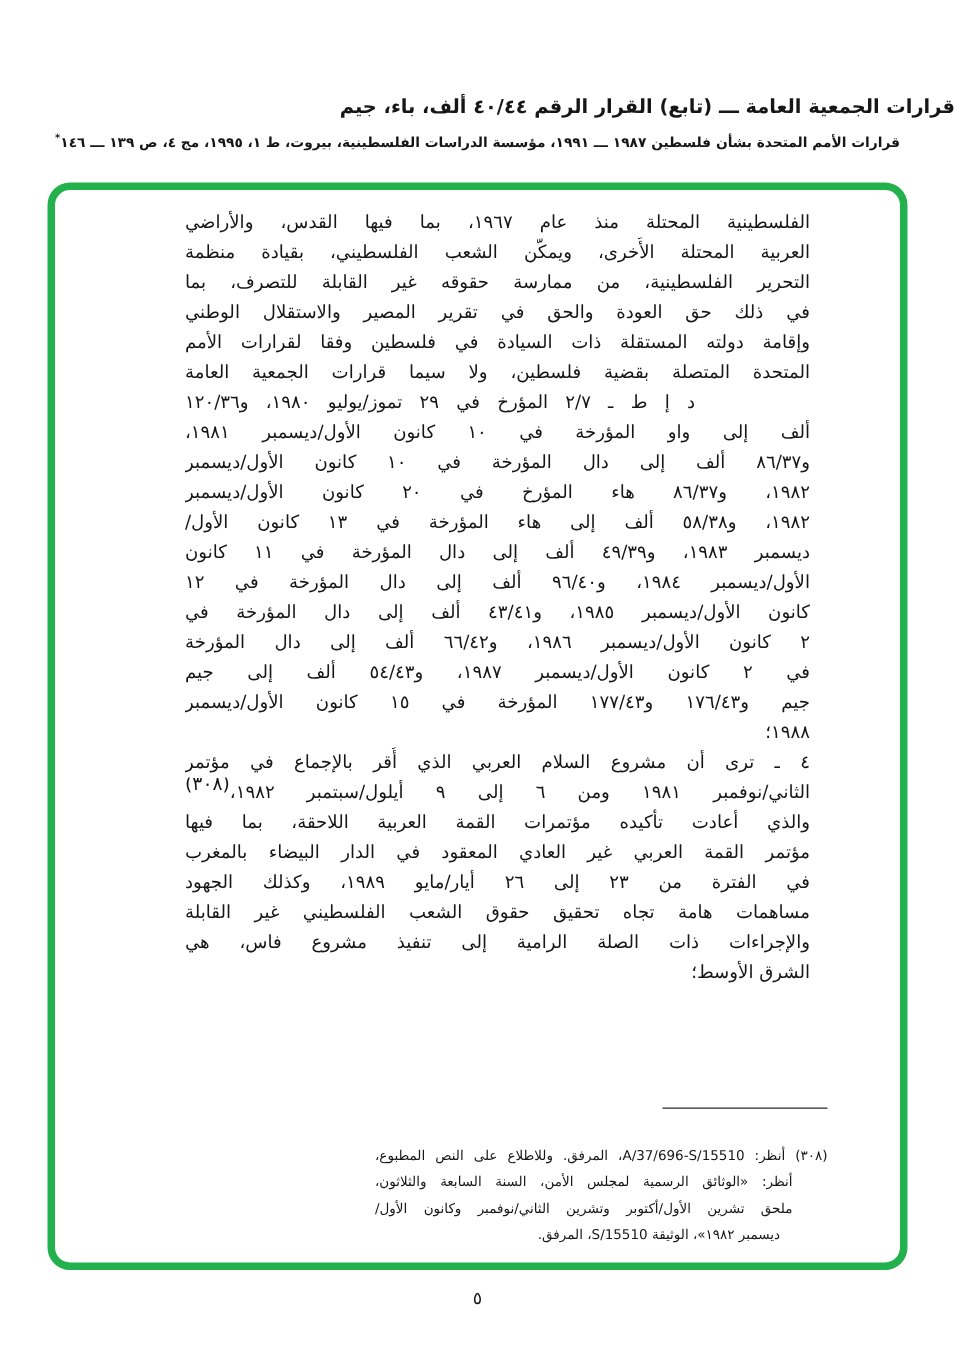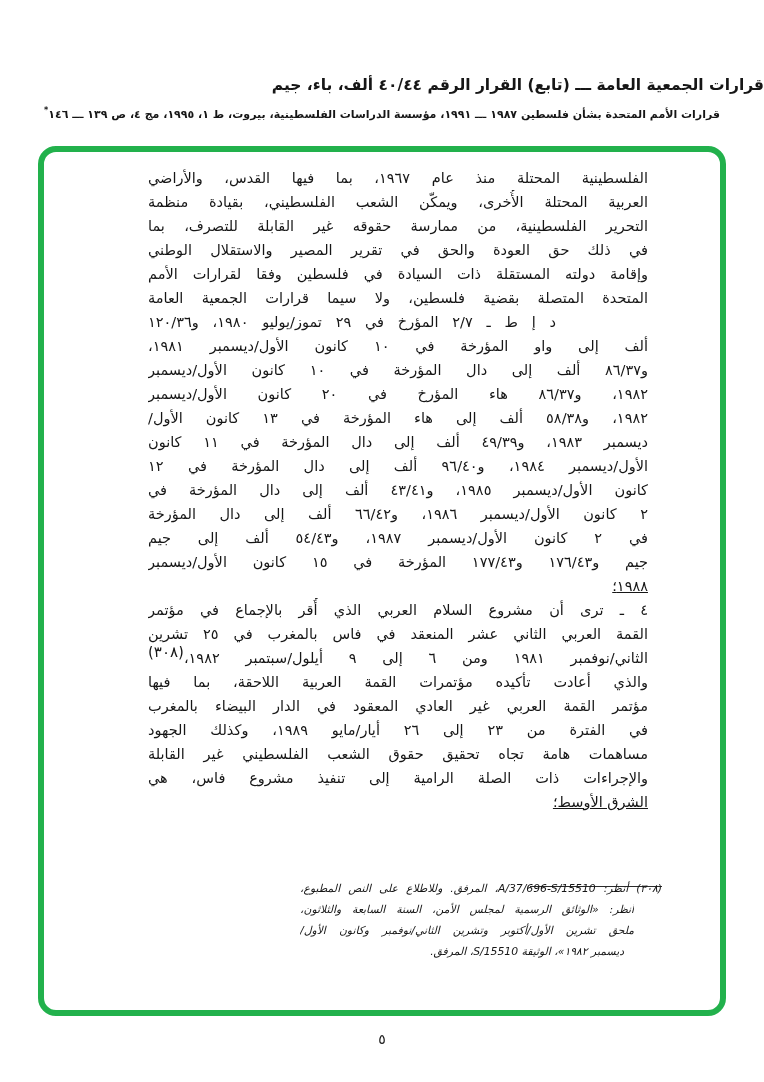--- a/index.html
+++ b/index.html
@@ -46,33 +46,32 @@
     direction:rtl;
     font-size:14.5px;
   }
   .ln{
     height:24px;line-height:24px;
     text-align:justify;text-align-last:justify;
     overflow:hidden;
     white-space:normal;
   }
   .ln.indent-right{padding-right:92px;}
-  .ln.flush-right{text-align:right;text-align-last:right;text-decoration:underline;}
+  .ln.flush-right{text-align:right;text-align-last:right;}
   .ln sup{font-size:15px;line-height:0;}
 
   
   .fn-rule{
     position:absolute;top:886px;right:102px;width:132px;height:1px;
     background:#2a2a2a;
   }
   .footnote{
-    position:absolute;top:878px;right:102px;width:362px;
+    position:absolute;top:914px;right:102px;width:362px;
     direction:rtl;
     font-size:10.8px;
-    font-style:italic;
   }
   .fn-ln{
     height:21px;line-height:21px;
     text-align:justify;text-align-last:justify;
     overflow:hidden;
   }
   .fn-ln.fn-ind{margin-right:28px;}
   .fn-ln.fn-last{margin-right:38px;text-align:right;text-align-last:right;}
 
   
@@ -106,21 +105,20 @@
     <div class="ln">١٩٨٢، و٨٦/٣٧ هاء المؤرخ في ٢٠ كانون الأول/ديسمبر</div>
     <div class="ln">١٩٨٢، و٥٨/٣٨ ألف إلى هاء المؤرخة في ١٣ كانون الأول/</div>
     <div class="ln">ديسمبر ١٩٨٣، و٤٩/٣٩ ألف إلى دال المؤرخة في ١١ كانون</div>
     <div class="ln">الأول/ديسمبر ١٩٨٤، و٩٦/٤٠ ألف إلى دال المؤرخة في ١٢</div>
     <div class="ln">كانون الأول/ديسمبر ١٩٨٥، و٤٣/٤١ ألف إلى دال المؤرخة في</div>
     <div class="ln">٢ كانون الأول/ديسمبر ١٩٨٦، و٦٦/٤٢ ألف إلى دال المؤرخة</div>
     <div class="ln">في ٢ كانون الأول/ديسمبر ١٩٨٧، و٥٤/٤٣ ألف إلى جيم</div>
     <div class="ln">جيم و١٧٦/٤٣ و١٧٧/٤٣ المؤرخة في ١٥ كانون الأول/ديسمبر</div>
     <div class="ln flush-right">١٩٨٨؛</div>
     <div class="ln">٤ ـ ترى أن مشروع السلام العربي الذي أُقر بالإجماع في مؤتمر</div>
-    <div class="ln">القمة العربي الثاني عشر المنعقد في فاس بالمغرب في ٢٥ تشرين</div>
     <div class="ln"><span>الثاني/نوفمبر ١٩٨١ ومن ٦ إلى ٩ أيلول/سبتمبر ١٩٨٢،</span><sup>(٣٠٨)</sup></div>
     <div class="ln">والذي أعادت تأكيده مؤتمرات القمة العربية اللاحقة، بما فيها</div>
     <div class="ln">مؤتمر القمة العربي غير العادي المعقود في الدار البيضاء بالمغرب</div>
     <div class="ln">في الفترة من ٢٣ إلى ٢٦ أيار/مايو ١٩٨٩، وكذلك الجهود</div>
     <div class="ln">مساهمات هامة تجاه تحقيق حقوق الشعب الفلسطيني غير القابلة</div>
     <div class="ln">والإجراءات ذات الصلة الرامية إلى تنفيذ مشروع فاس، هي</div>
     <div class="ln flush-right">الشرق الأوسط؛</div>
   </div>
 
   <div class="fn-rule"></div>

